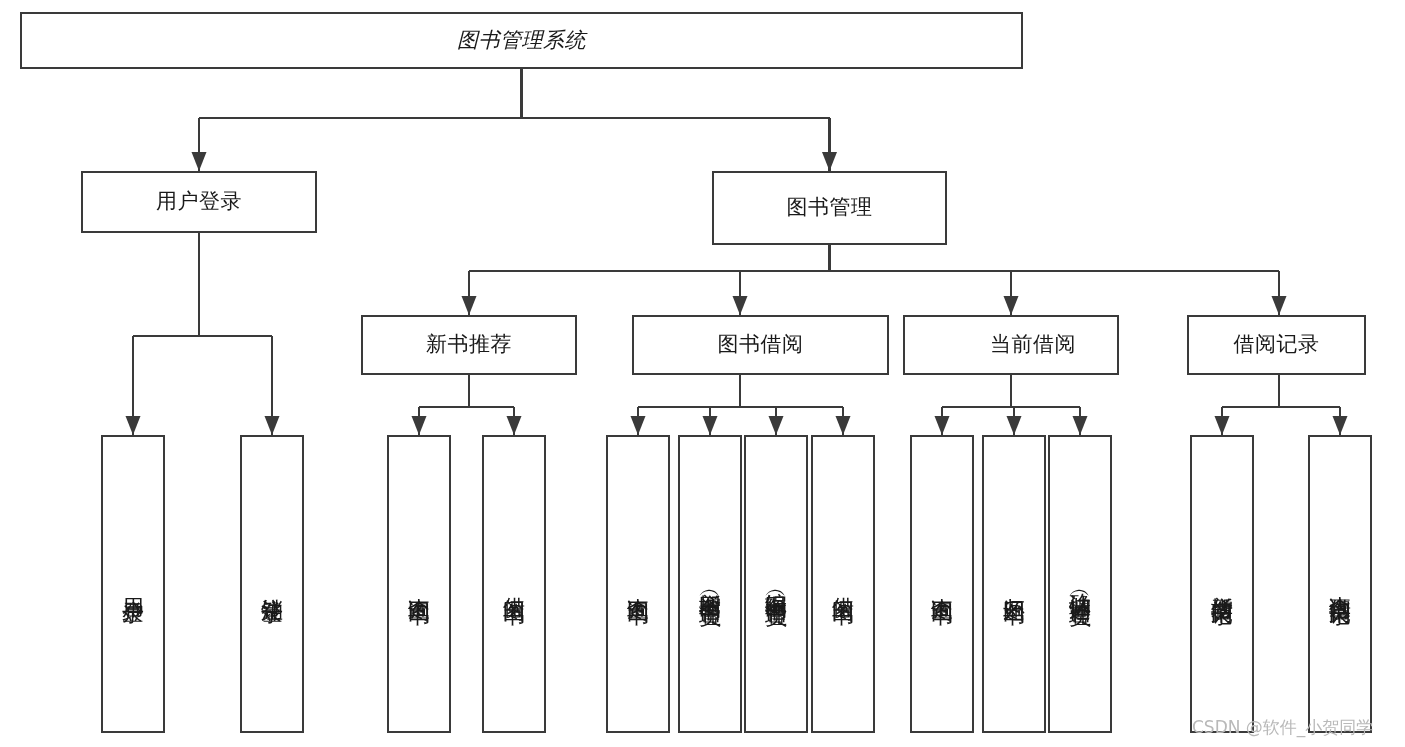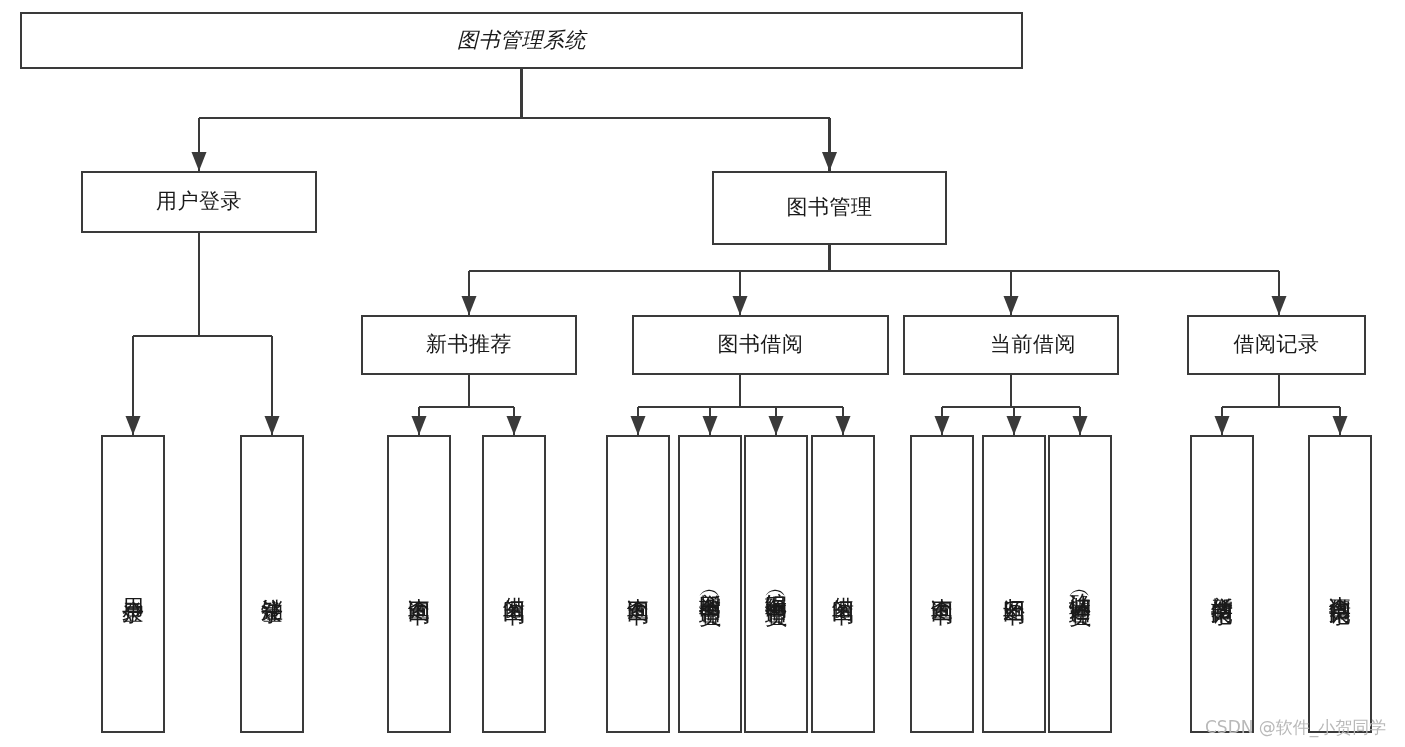--- a/index.html
+++ b/index.html
@@ -59,21 +59,20 @@
     line-height: 1.0;
   }
   #watermark {
     position: absolute;
     z-index: 3;
     color: #b9b9b9;
     font-size: 17px;
     font-family: "DejaVu Sans", "Liberation Sans", sans-serif;
     white-space: nowrap;
     pointer-events: none;
-    margin-left: 13px;
   }
 </style>
 </head>
 <body>
 
 <div id="diagram-root">
 
   <svg id="edges" viewBox="0 0 1405 747" xmlns="http://www.w3.org/2000/svg">
       <line x1="521.5" y1="69" x2="521.5" y2="118" stroke="#3a3a3a" stroke-width="2.6" shape-rendering="crispEdges"></line>
       <line x1="199" y1="118" x2="829.5" y2="118" stroke="#3a3a3a" stroke-width="2.6" shape-rendering="crispEdges"></line>

